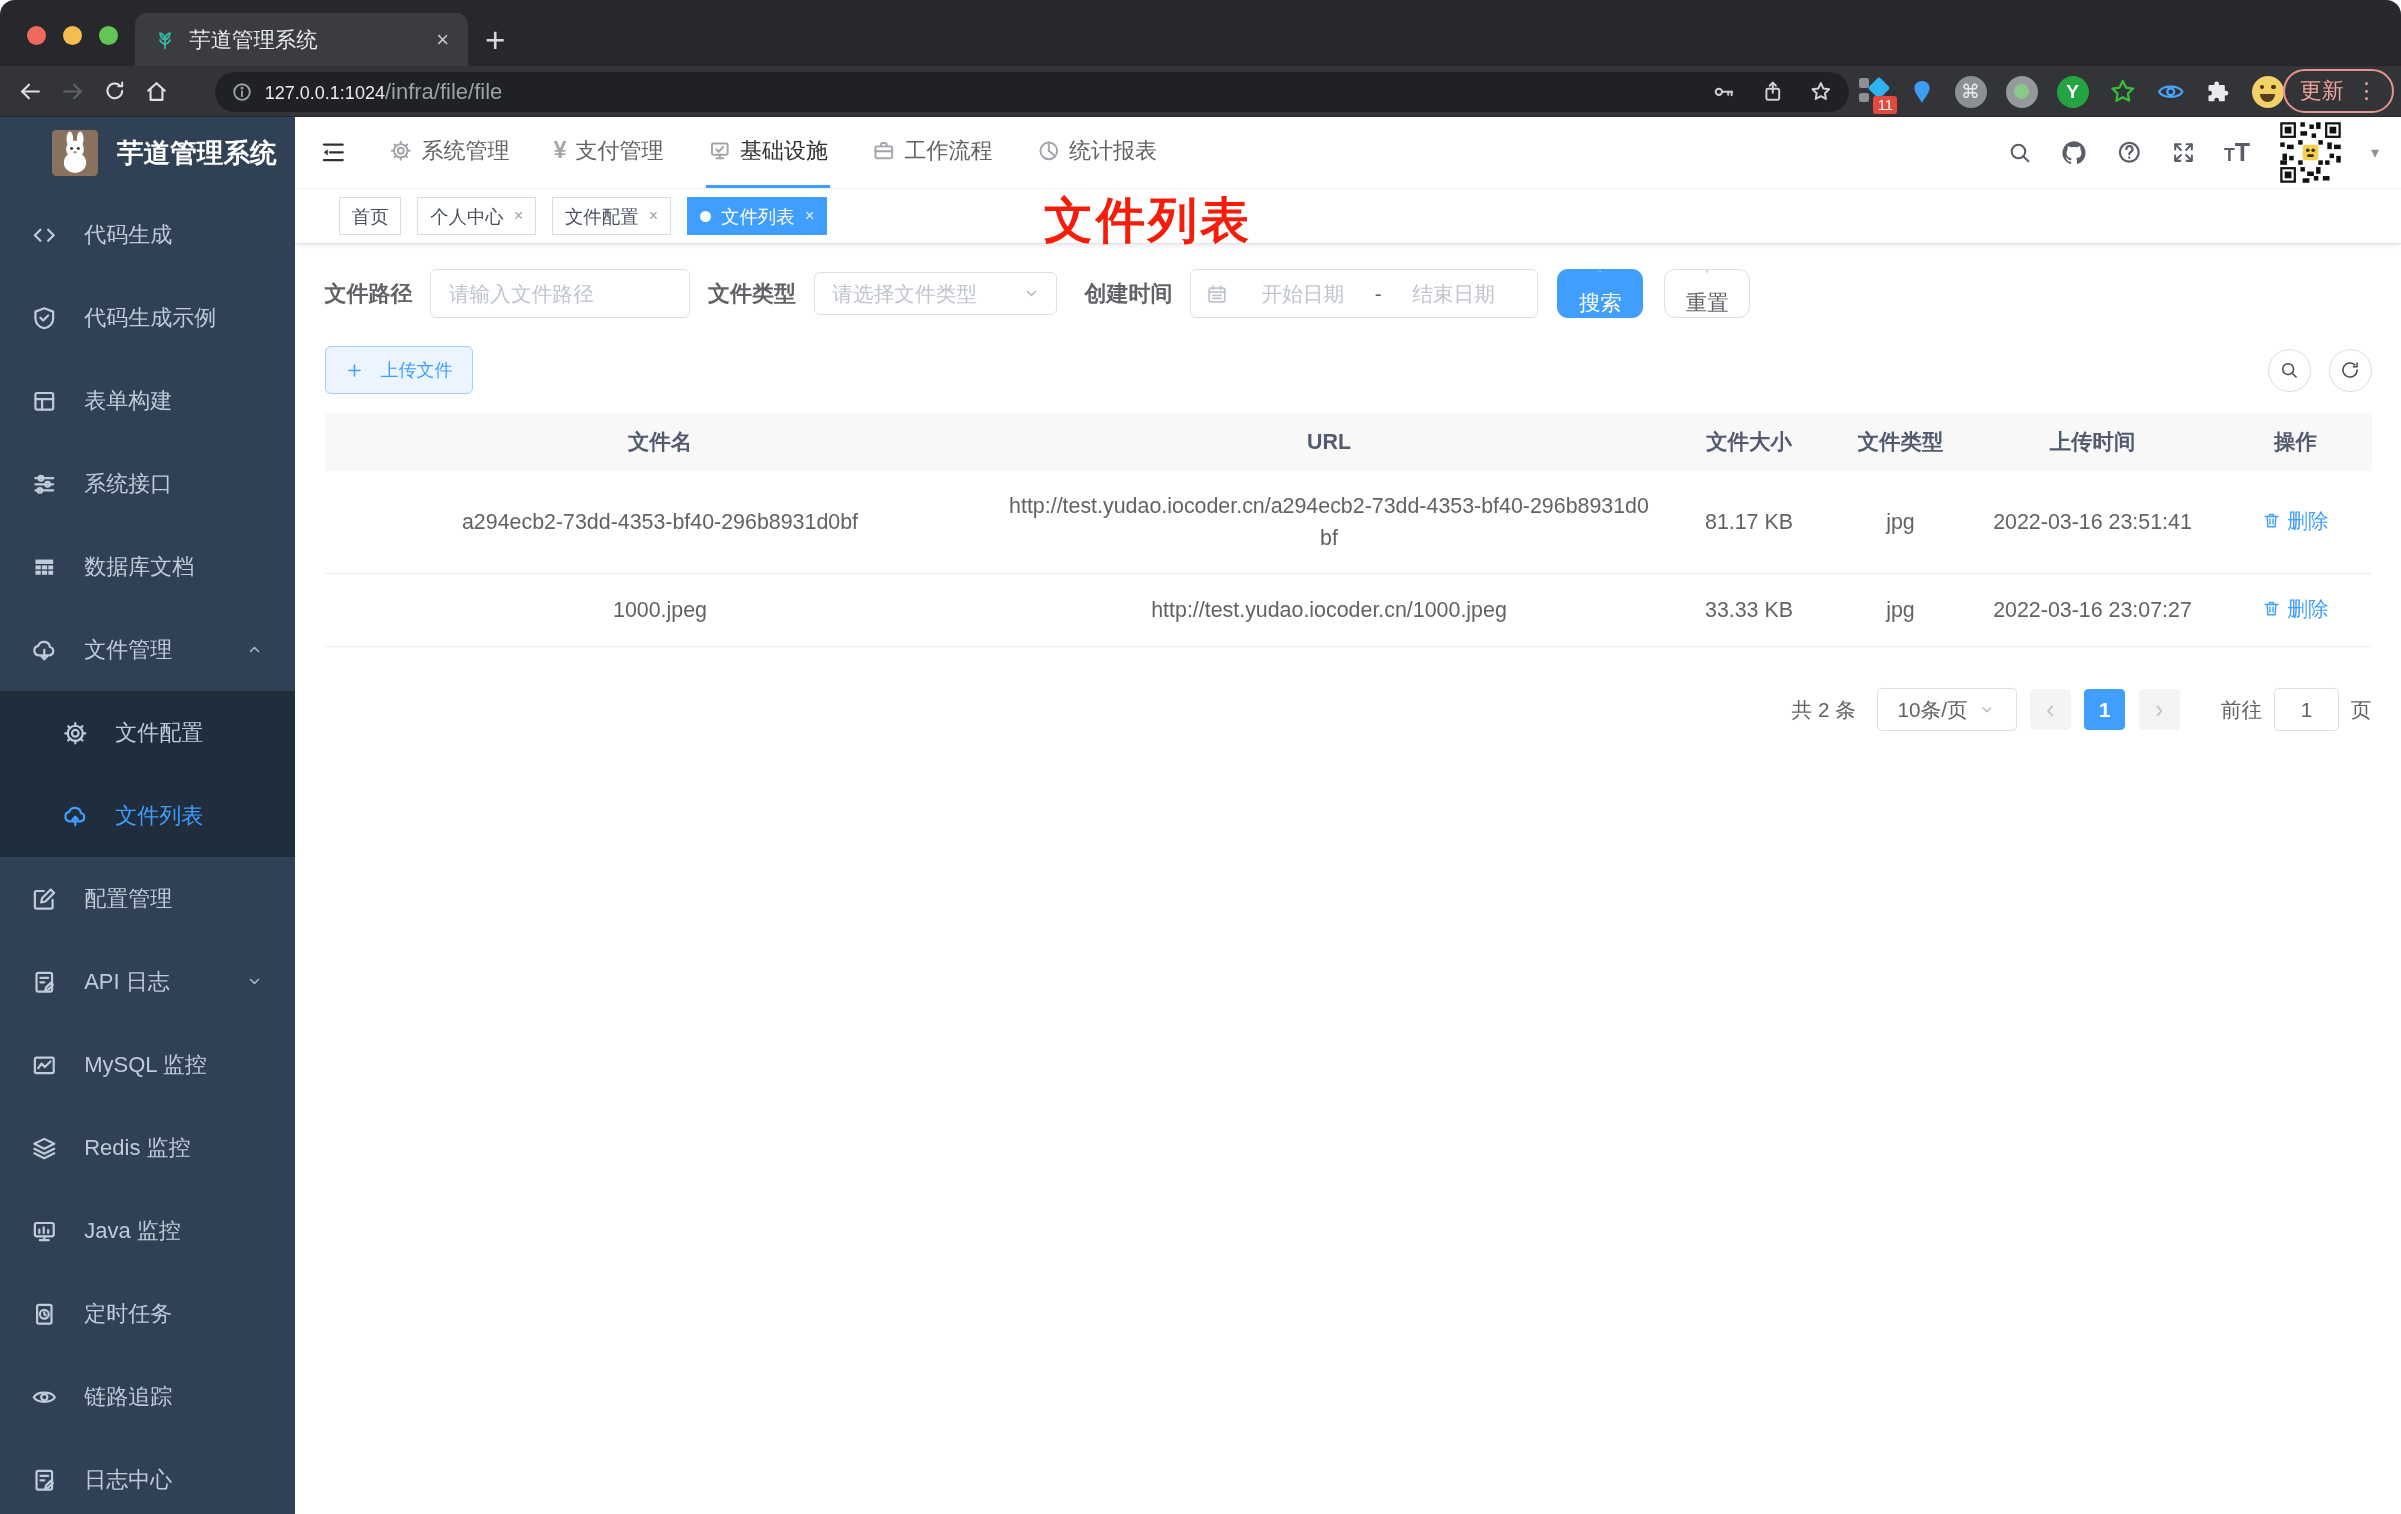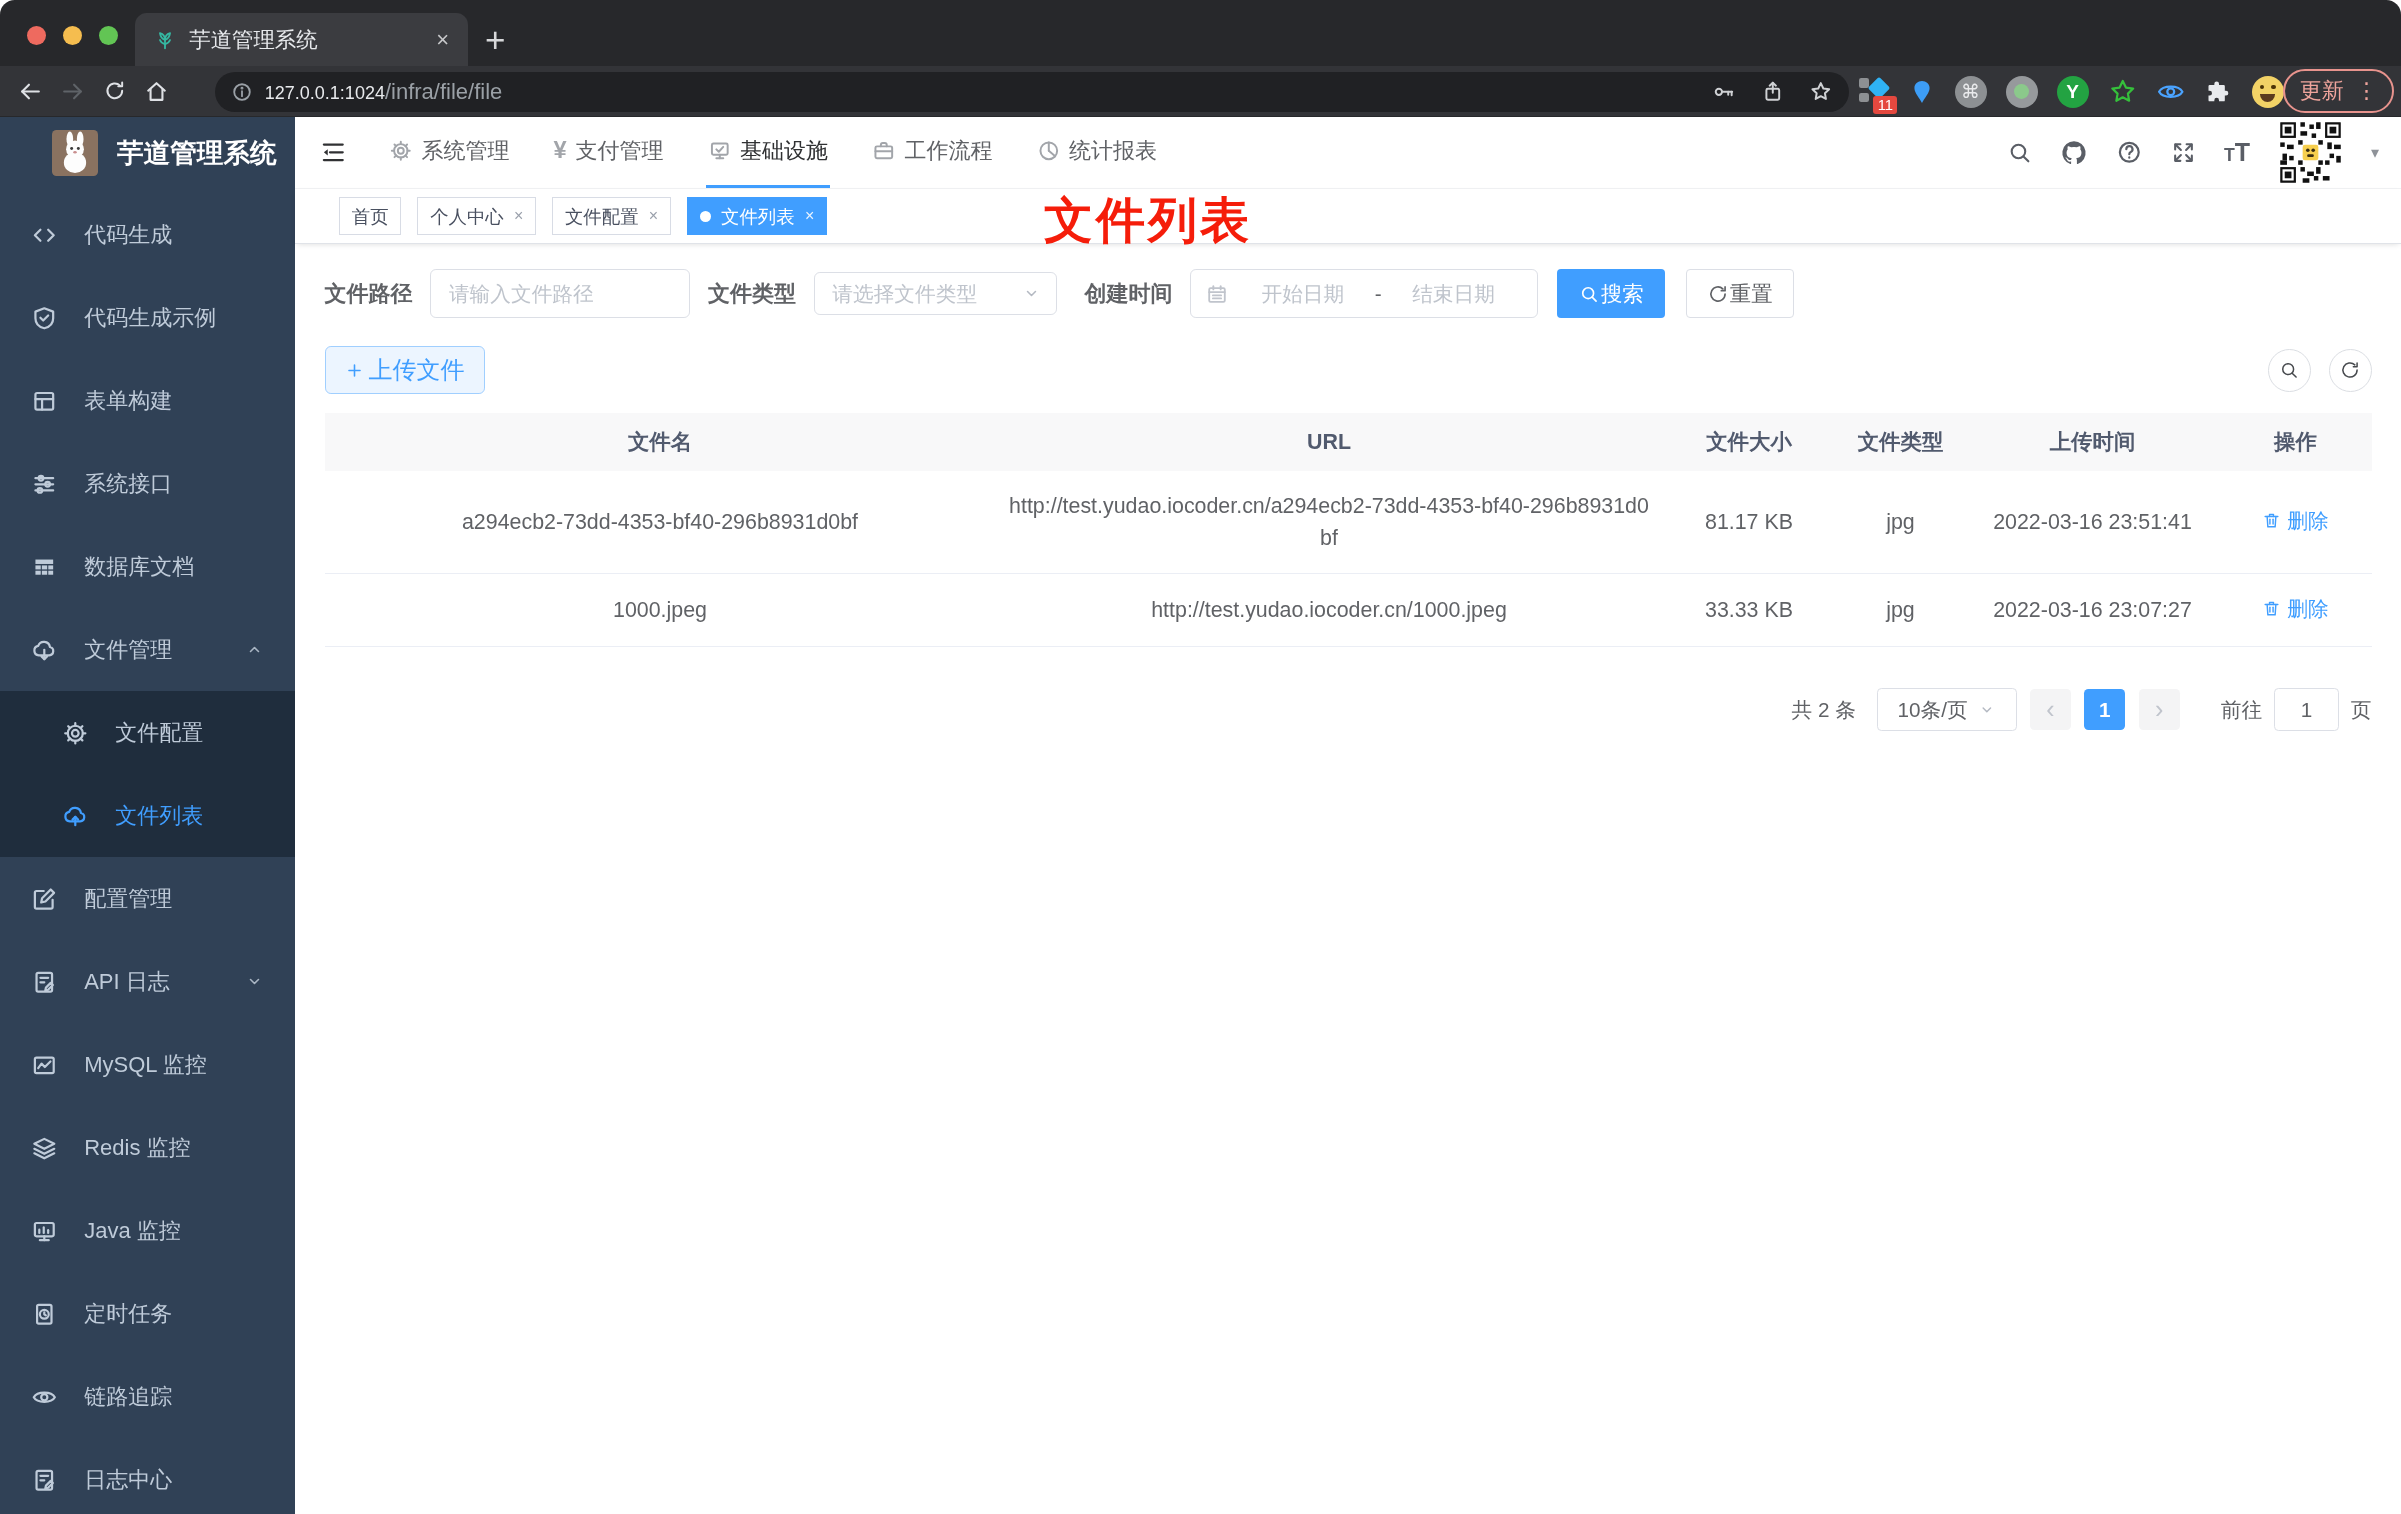--- a/index.html
+++ b/index.html
@@ -94,28 +94,28 @@
   .sel{ width:243px; height:43px; border:0.7px solid var(--border); border-radius:5.9px; display:flex;
     align-items:center; padding:0 14.8px 0 17.7px; margin-right:28px; cursor:pointer;}
   .sel .ph{ color:#bfc4cc; font-size:20.7px; flex:1;}
   .sel .chev{ color:#b4b9c2;}
   .gap1{ margin-right:17.7px;}
   .daterange{ width:348px; height:49px; border:0.7px solid var(--border); border-radius:5.9px; display:flex;
     align-items:center; padding:0 14.8px; margin-right:19px; cursor:text;}
   .daterange .cal{ color:#c0c4cc; margin-right:5.9px; display:flex;}
   .daterange .ph{ color:#bfc4cc; font-size:20.7px; flex:1; text-align:center;}
   .daterange .dash{ color:#606266; font-size:20.7px; padding:0 3px;}
-  .btn{ height:49px; border-radius:4px; display:flex; align-items:center; gap:2px; padding:0 20.7px;
-    font-size:21.4px; cursor:pointer; border:0.7px solid transparent; white-space:nowrap;}
+  .btn{ height:49px; border-radius:11px; display:flex; align-items:center; gap:15px; padding:0 20.7px;
+    font-size:21.4px; cursor:pointer; border:0.7px solid transparent; white-space:nowrap;flex-direction:column;}
   .btn svg{ width:20px; height:20px;}
   .btn-primary{ background:var(--accent); color:#fff; margin-right:20.7px;}
   .btn-plain{ background:#fff; border-color:var(--border); color:#606266;}
   .toolbar-row{ margin-top:28px; display:flex; align-items:center;}
   .btn-upload{ height:48px; background:#ecf5ff; border:0.7px solid #a0cfff; color:var(--accent);
-    border-radius:5.9px; display:flex; align-items:center; gap:5px; padding:0 19px; font-size:24px; cursor:pointer;}
+    border-radius:5.9px; display:flex; align-items:center; gap:17px; padding:0 19px; font-size:18px; cursor:pointer;}
   .btn-upload svg{ width:19px; height:19px;}
   .mini-circles{ margin-left:auto; display:flex; gap:17.7px;}
   .mini{ width:43px; height:43px; border:0.7px solid #dbdee3; border-radius:50%; display:flex;
     align-items:center; justify-content:center; color:#46494d; cursor:pointer; background:#fff;}
   .mini svg{ width:20px; height:20px; stroke-width:1.8;}
 
   .table{ margin-top:19px; width:2047px; font-size:21.4px;}
   .thead{ display:flex; background:#f8f8f9; height:58px; align-items:center; color:#515a6e; font-weight:700;}
   .trow{ display:flex; align-items:center; border-bottom:0.7px solid #ebeef5; color:var(--cell); padding:19px 0;}
   .cell{ text-align:center; padding:0 13.3px; word-break:break-all; line-height:1.5;}

